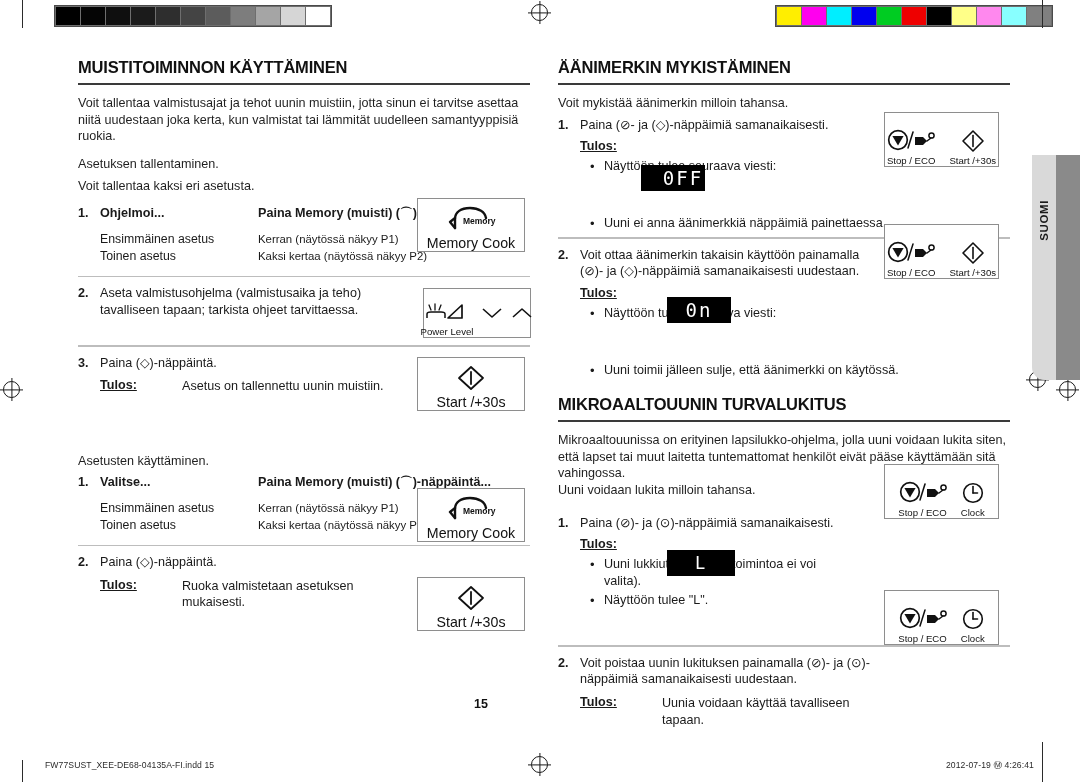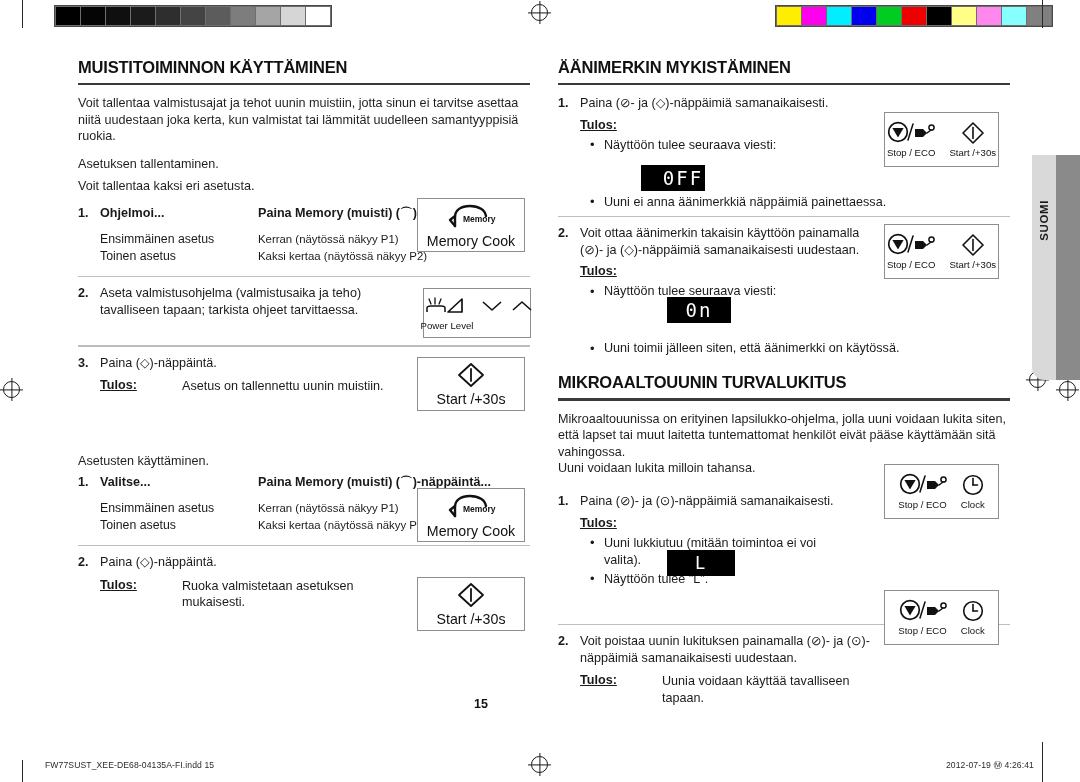--- a/index.html
+++ b/index.html
@@ -196,21 +196,21 @@
     font-size: 13px;
   }
 
   
   .keybox {
     position: absolute;
     border: 1px solid #8e8e8e;
     background: #fff;
     box-sizing: border-box;
     display: flex;
-    align-items: center;
+    align-items: flex-end;
     justify-content: center;
   }
   .keys-inner {
     display: flex;
     align-items: center;
     justify-content: center;
     gap: 14px;
   }
   .key {
     display: flex;
@@ -419,20 +419,21 @@
         <div class="result-text" style="max-width:190px">Ruoka valmistetaan asetuksen mukaisesti.</div>
       </div>
     </div>
   </div>
 
   <div class="col col-right">
 
     <h2 class="section-title">ÄÄNIMERKIN MYKISTÄMINEN</h2>
     <div class="title-rule"></div>
 
+    <p class="body tight">Voit mykistää äänimerkin milloin tahansa.</p>
 
     <div class="step" style="display:block">
       <div style="display:flex">
         <div class="step-num">1.</div>
         <div class="step-body">Paina (⊘- ja (◇)-näppäimiä samanaikaisesti.</div>
       </div>
       <div style="margin-left:22px; margin-top:3px">
         <span class="result-label">Tulos:</span>
       </div>
       <ul class="bullets" style="margin-left:30px">
@@ -452,21 +453,21 @@
         <div class="step-body" style="max-width:305px">Voit ottaa äänimerkin takaisin käyttöön painamalla (⊘)- ja (◇)-näppäimiä samanaikaisesti uudestaan.</div>
       </div>
       <div style="margin-left:22px; margin-top:3px">
         <span class="result-label">Tulos:</span>
       </div>
       <ul class="bullets" style="margin-left:30px">
         <li>Näyttöön tulee seuraava viesti:</li>
       </ul>
       <div style="height:34px"></div>
       <ul class="bullets" style="margin-left:30px">
-        <li>Uuni toimii jälleen siten, että äänimerkki on käytössä.</li>
+        <li>Uuni toimii jälleen sulje, että äänimerkki on käytössä.</li>
       </ul>
     </div>
 
     <div style="height:14px"></div>
 
     <h2 class="section-title">MIKROAALTOUUNIN TURVALUKITUS</h2>
     <div class="title-rule"></div>
 
     <p class="body tight" style="margin-bottom:0">Mikroaaltouunissa on erityinen lapsilukko-ohjelma, jolla uuni voidaan lukita siten, että lapset tai muut laitetta tuntemattomat henkilöt eivät pääse käyttämään sitä vahingossa.</p>
     <p class="body tight" style="margin-bottom:16px">Uuni voidaan lukita milloin tahansa.</p>

